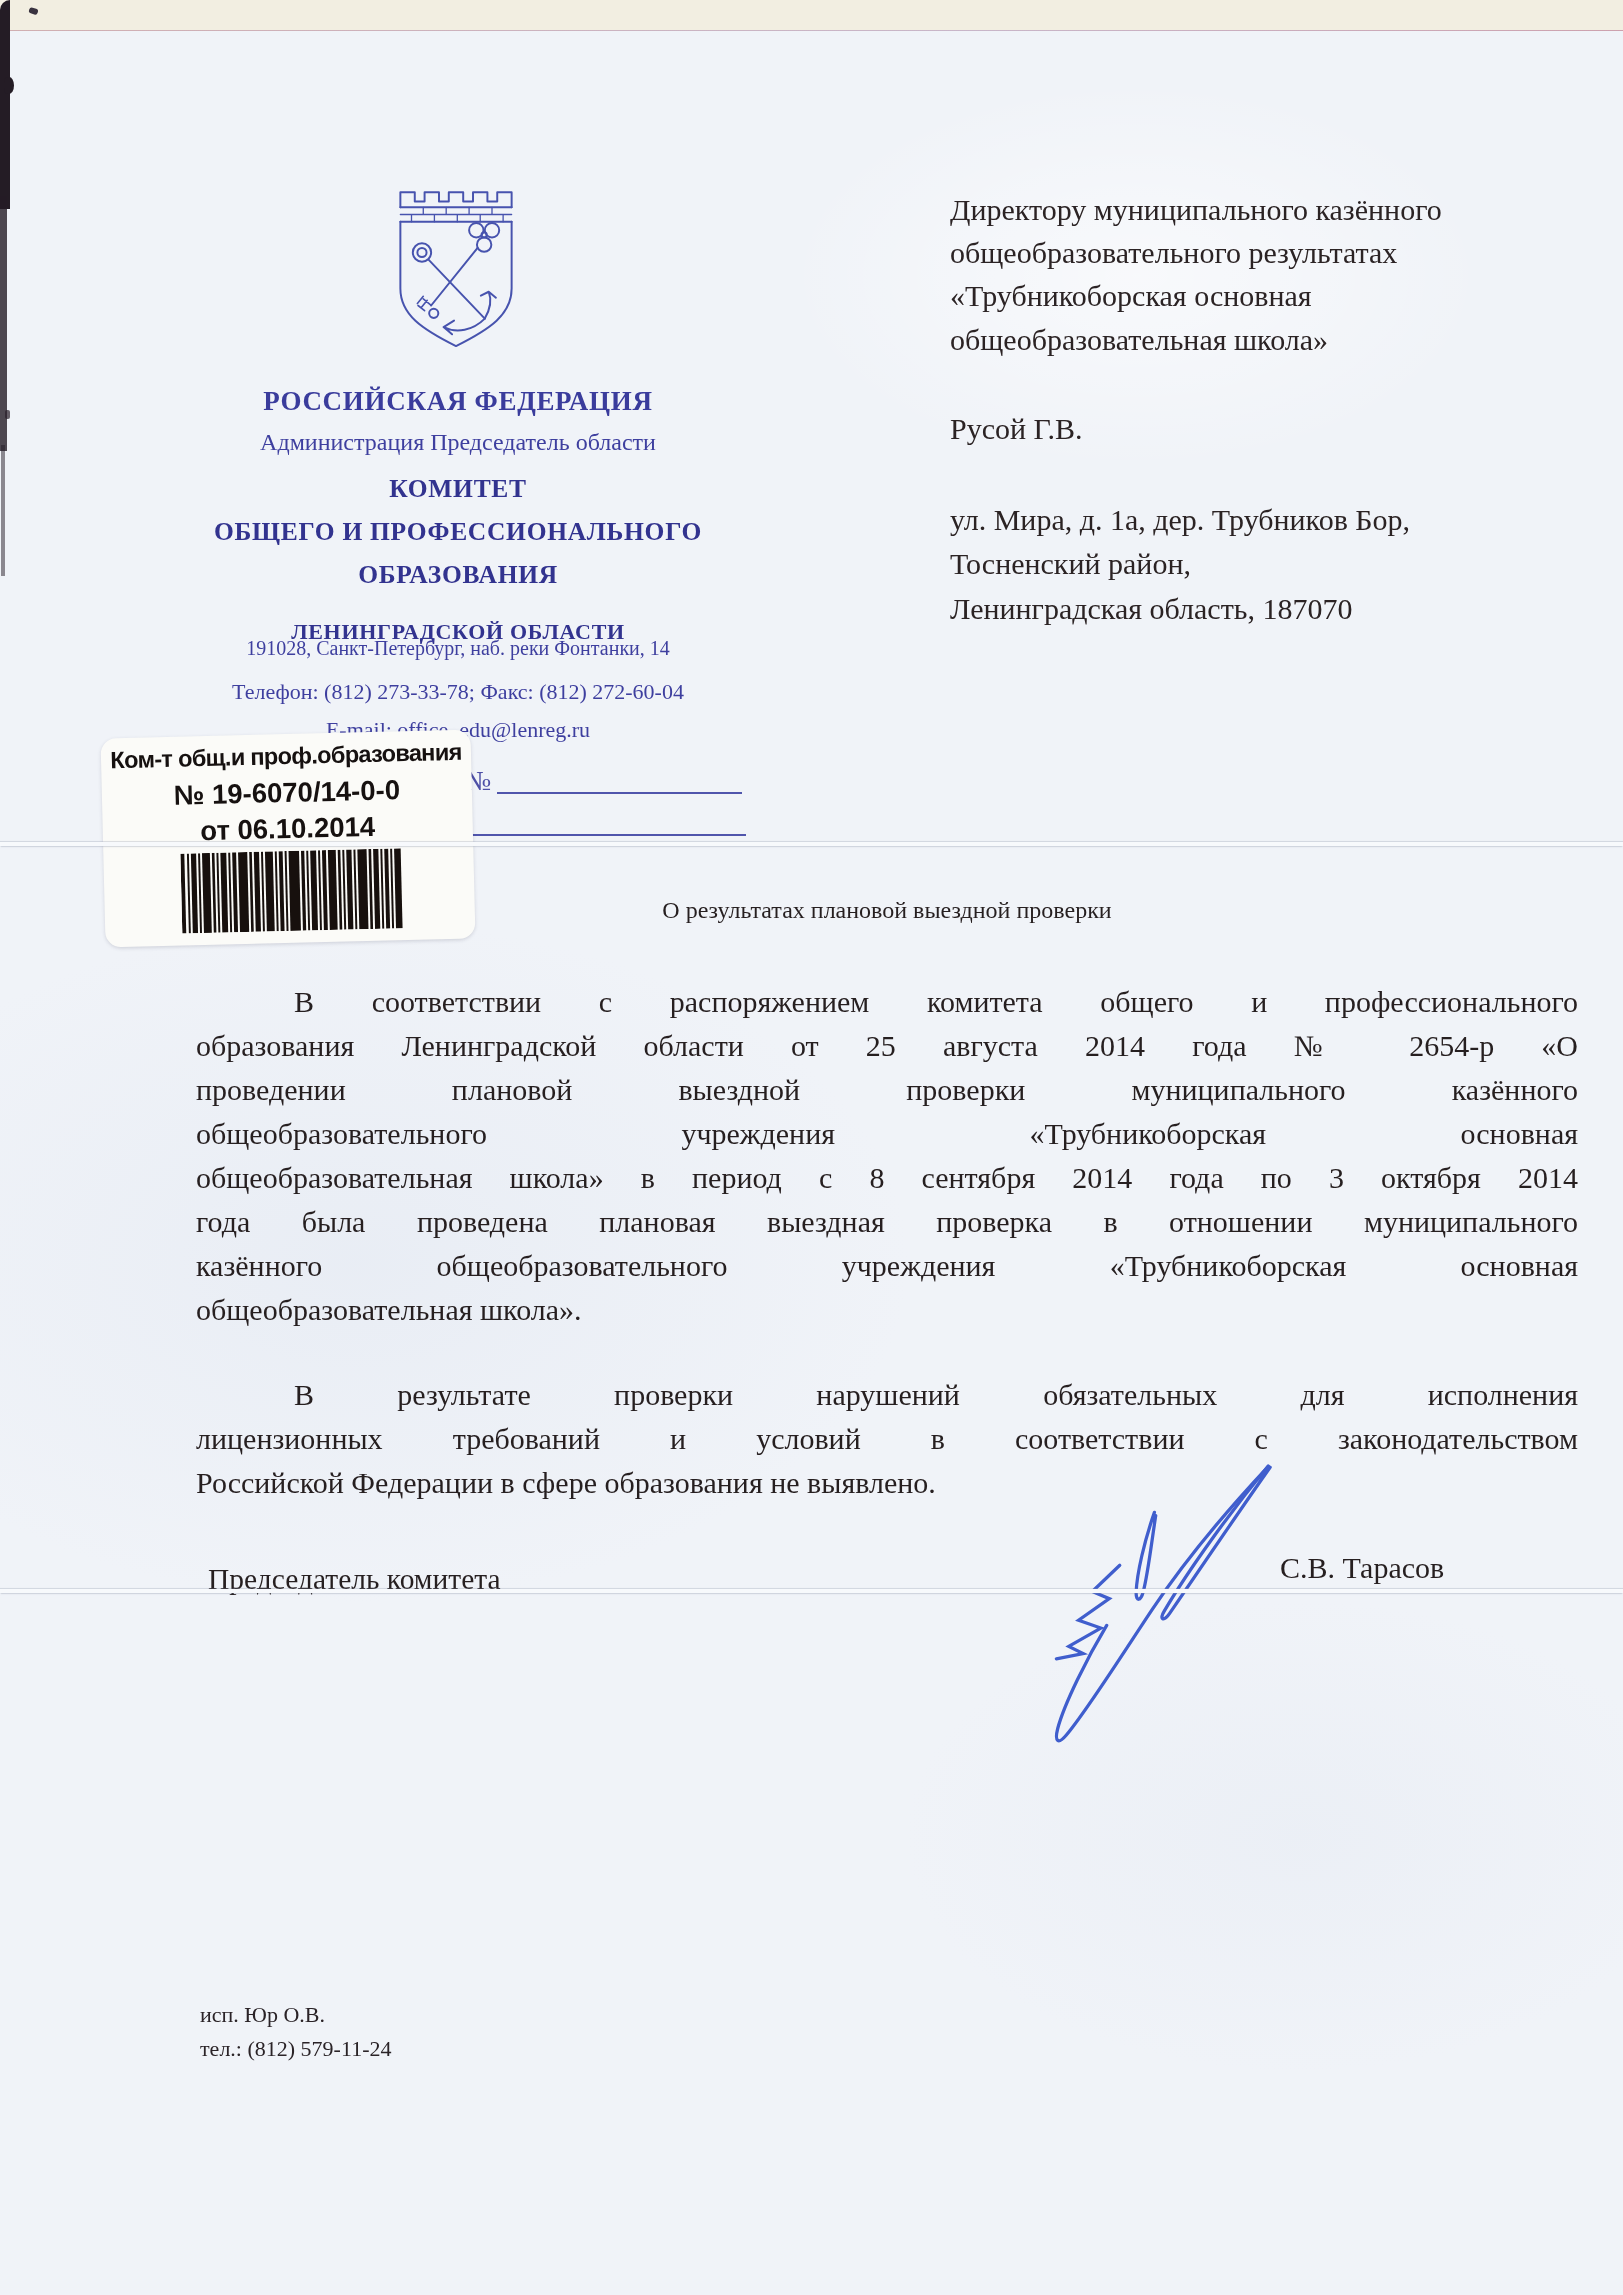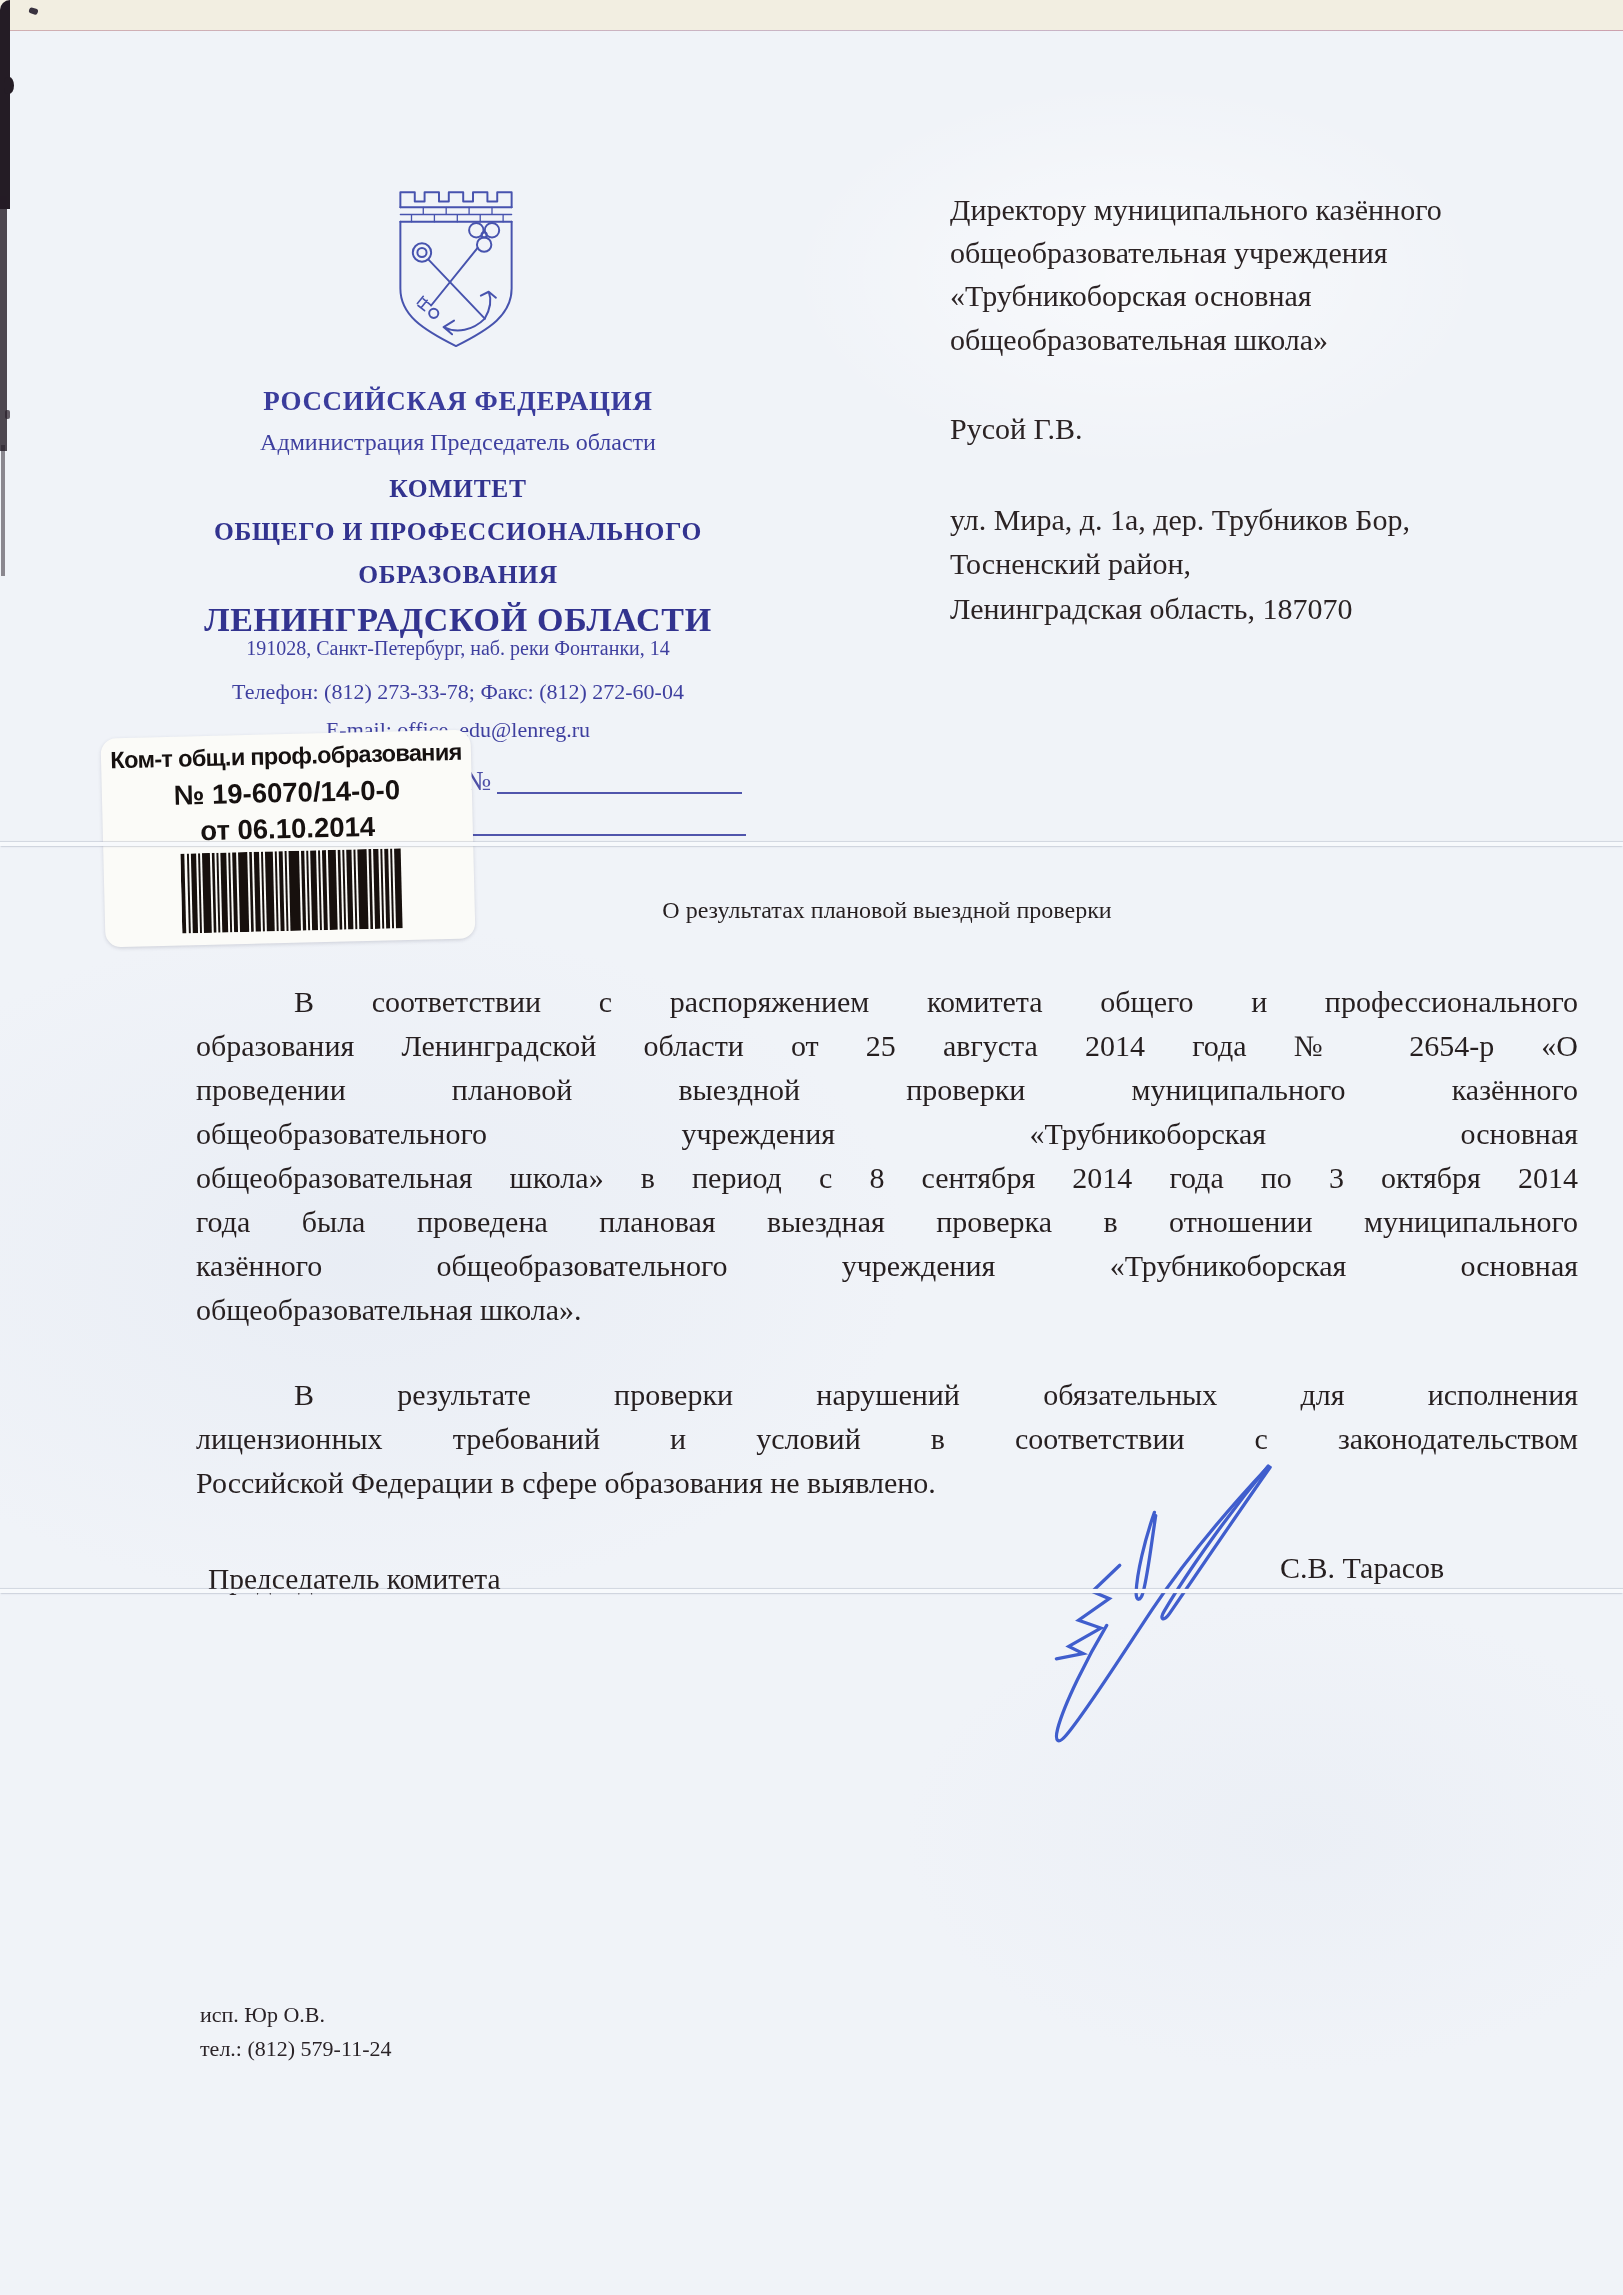--- a/index.html
+++ b/index.html
@@ -25,21 +25,21 @@
 
   
   #emblem{left:393px;top:189px;width:126px;height:161px;}
   .lh{left:124px;width:668px;text-align:center;color:#3e3f9f;}
   .lh-b{font-weight:bold;color:#32338f;letter-spacing:0.7px;}
   #lh-country{top:386px;font-size:27px;font-weight:600;letter-spacing:0.7px;color:#3a3c9c;}
   #lh-admin{top:429px;font-size:24px;}
   #lh-com1{top:474px;font-size:25.5px;}
   #lh-com2{top:517px;font-size:25.5px;}
   #lh-com3{top:560px;font-size:25.5px;}
-  #lh-com4{top:601px;font-size:34px;}
+  #lh-com4{top:619px;font-size:22px;}
   #lh-addr{top:617px;font-size:20px;margin-top:20px;}
   #lh-phone{top:679px;font-size:22px;}
   #lh-email{top:717px;font-size:22px;}
   #lh-no{left:465px;top:765px;font-size:27.5px;color:#4d4fa6;}
   .blank-line{height:0;border-bottom:2px solid #5055ac;}
   #blank1{left:497px;top:792px;width:245px;}
   #blank2{left:458px;top:834px;width:288px;}
 
   
   #sticker{
@@ -178,21 +178,21 @@
         </g>
       </svg>
     </div>
   </div>
 
   <div class="abs crease" id="crease1"></div>
   <div class="abs crease" id="crease2"></div>
 
   <div class="abs" id="recipient">
     <div class="abs" style="top:0">Директору муниципального казённого</div>
-    <div class="abs" style="top:43px">общеобразовательная  учреждения</div>
+    <div class="abs" style="top:43px">общеобразовательного  результатах</div>
     <div class="abs" style="top:86px">«Трубникоборская основная</div>
     <div class="abs" style="top:130px">общеобразовательная школа»</div>
     <div class="abs" style="top:219px">Русой Г.В.</div>
     <div class="abs" style="top:310px">ул. Мира, д. 1а, дер. Трубников Бор,</div>
     <div class="abs" style="top:354px">Тосненский район,</div>
     <div class="abs" style="top:399px">Ленинградская область, 187070</div>
   </div>
 
   <div class="abs" id="subject">О результатах плановой выездной проверки</div>
 

